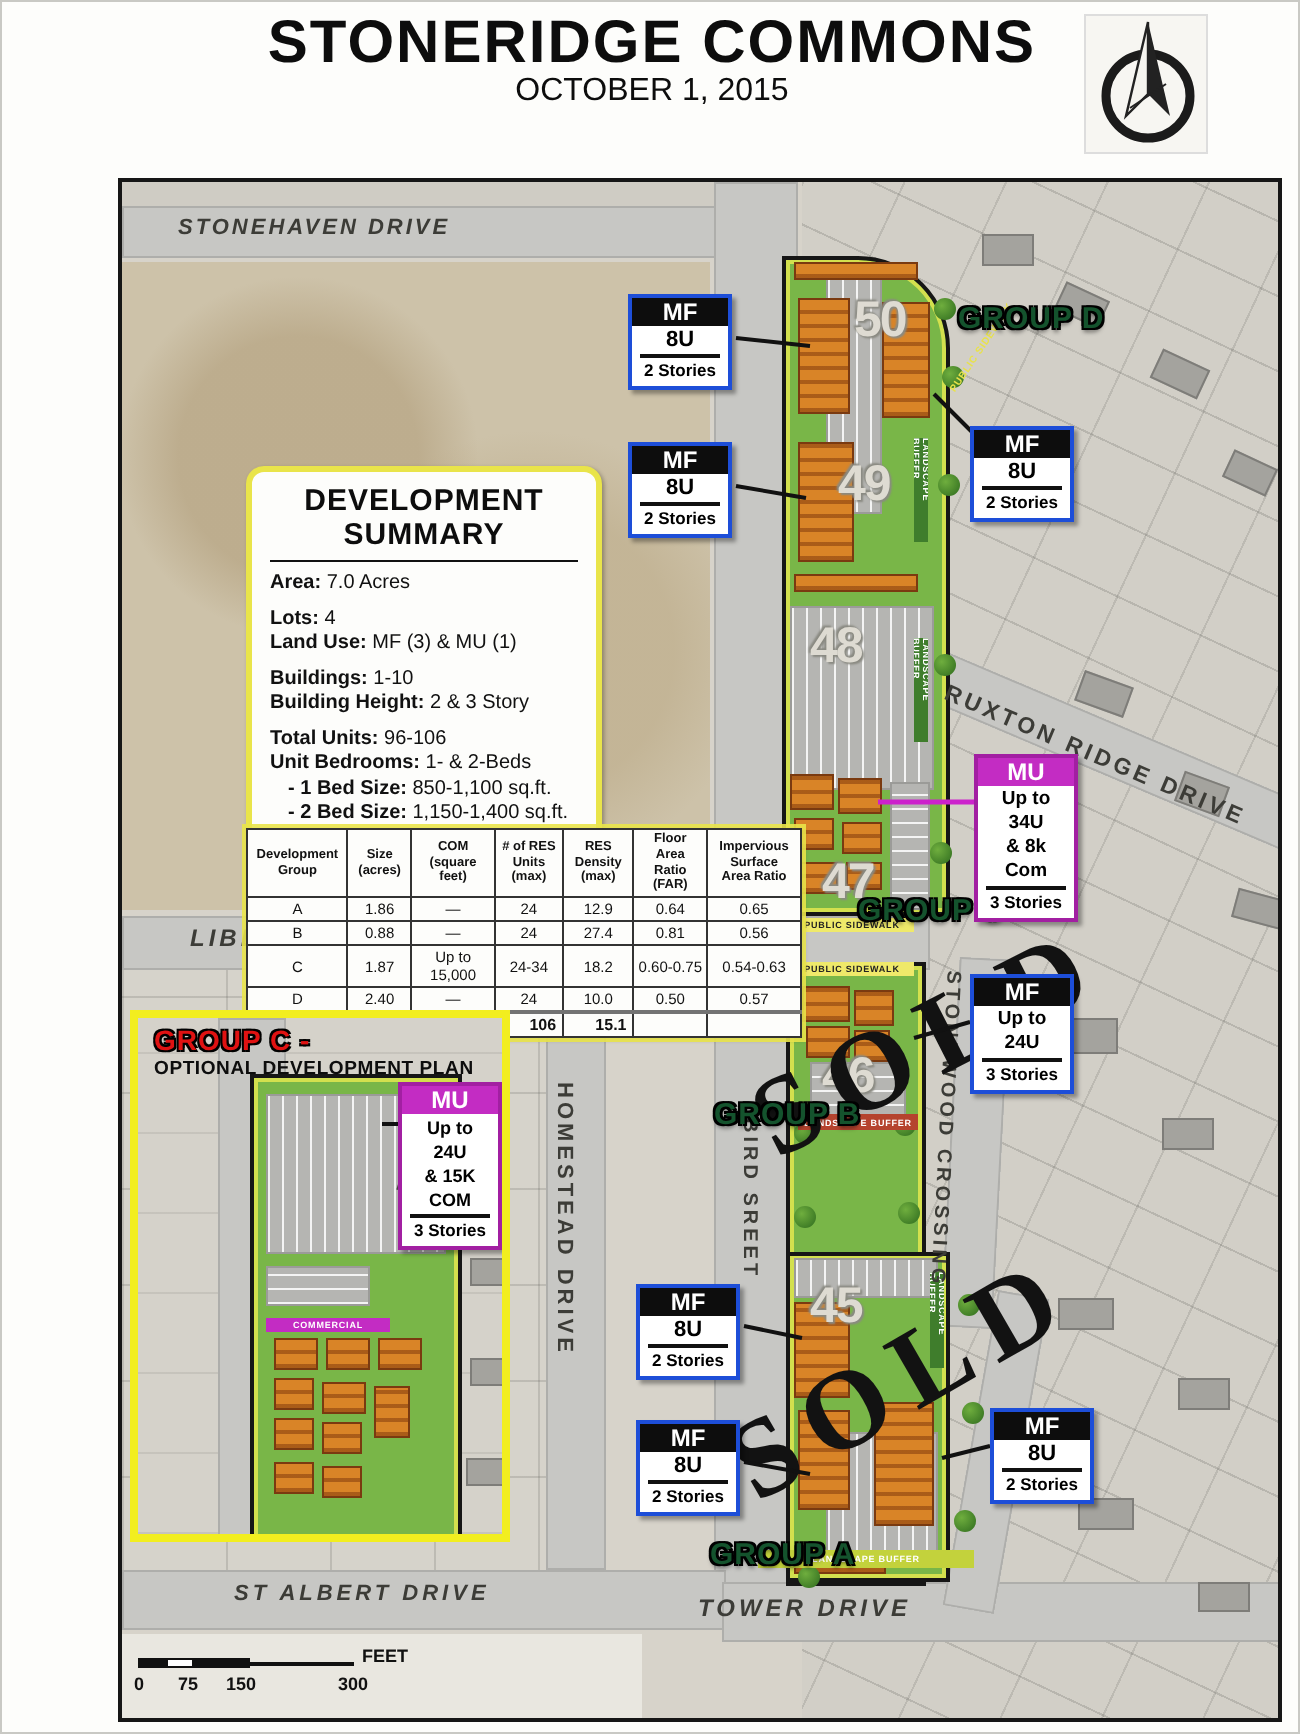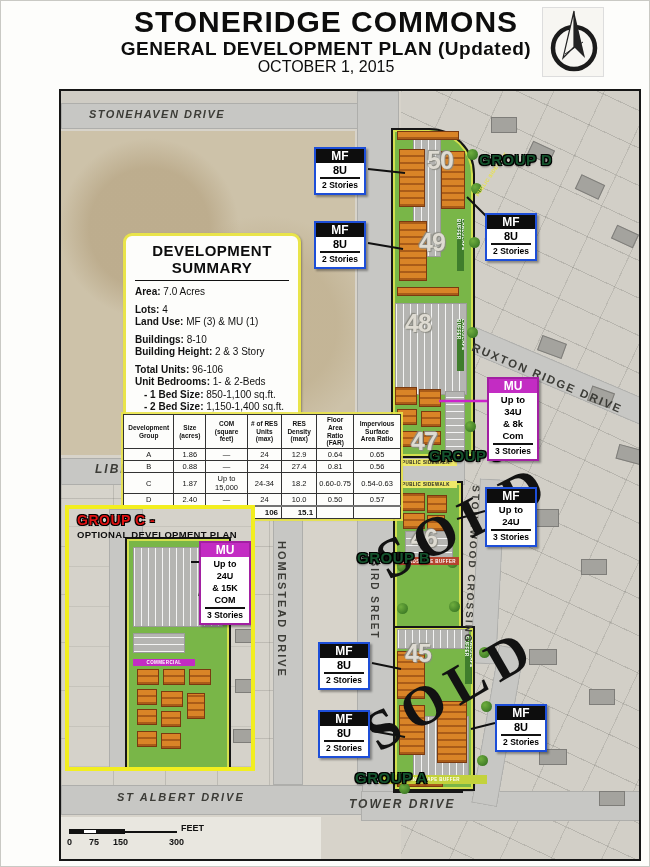--- a/index.html
+++ b/index.html
@@ -68,21 +68,20 @@
   .msa-bar{margin:1px 4px 0;background:#111;color:#fff;font-size:6px;letter-spacing:1.2px;padding:1.5px 0;font-weight:700;}
   .leaders{position:absolute;left:0;top:0;pointer-events:none;z-index:7;}
 </style>
 </head>
 <body>
 
 <div id="page">
 
   <div class="abs title-wrap">
     <div class="t1">STONERIDGE COMMONS</div>
-    <div class="t2">GENERAL DEVELOPMENT PLAN (Updated)</div>
     <div class="t3">OCTOBER 1, 2015</div>
   </div>
   <div class="abs north">
     <svg width="62" height="70" viewBox="0 0 62 70">
       <circle cx="31" cy="40" r="21" fill="none" stroke="#1b1b1b" stroke-width="4.5"></circle>
       <polygon points="31,3 42,50 31,39" fill="#222"></polygon>
       <polygon points="31,3 31,39 20,50" fill="#f5f4ef" stroke="#222" stroke-width="1.2"></polygon>
       <line x1="22" y1="46" x2="40" y2="34" stroke="#222" stroke-width="1"></line>
     </svg>
   </div>
@@ -255,21 +254,21 @@
       <div class="uunits">8U</div>
       <div class="ustories">2 Stories</div>
     </div>
 
     <div class="abs sumbox">
       <div class="sumhead">DEVELOPMENT SUMMARY</div>
       <hr class="sumrule">
       <div class="srow"><span class="slabel">Area:</span> <span>7.0 Acres</span></div>
       <div class="srow gap"><span class="slabel">Lots:</span> <span>4</span></div>
       <div class="srow"><span class="slabel">Land Use:</span> <span>MF (3) &amp; MU (1)</span></div>
-      <div class="srow gap"><span class="slabel">Buildings:</span> <span>8-10</span></div>
+      <div class="srow gap"><span class="slabel">Buildings:</span> <span>1-10</span></div>
       <div class="srow"><span class="slabel">Building Height:</span> <span>2 &amp; 3 Story</span></div>
       <div class="srow gap"><span class="slabel">Total Units:</span> <span>96-106</span></div>
       <div class="srow"><span class="slabel">Unit Bedrooms:</span> <span>1- &amp; 2-Beds</span></div>
       <div class="srow ind"><span class="slabel">- 1 Bed Size:</span> <span>850-1,100 sq.ft.</span></div>
       <div class="srow ind"><span class="slabel">- 2 Bed Size:</span> <span>1,150-1,400 sq.ft.</span></div>
     </div>
 
     <table class="devtable">
       <thead>
         <tr>

